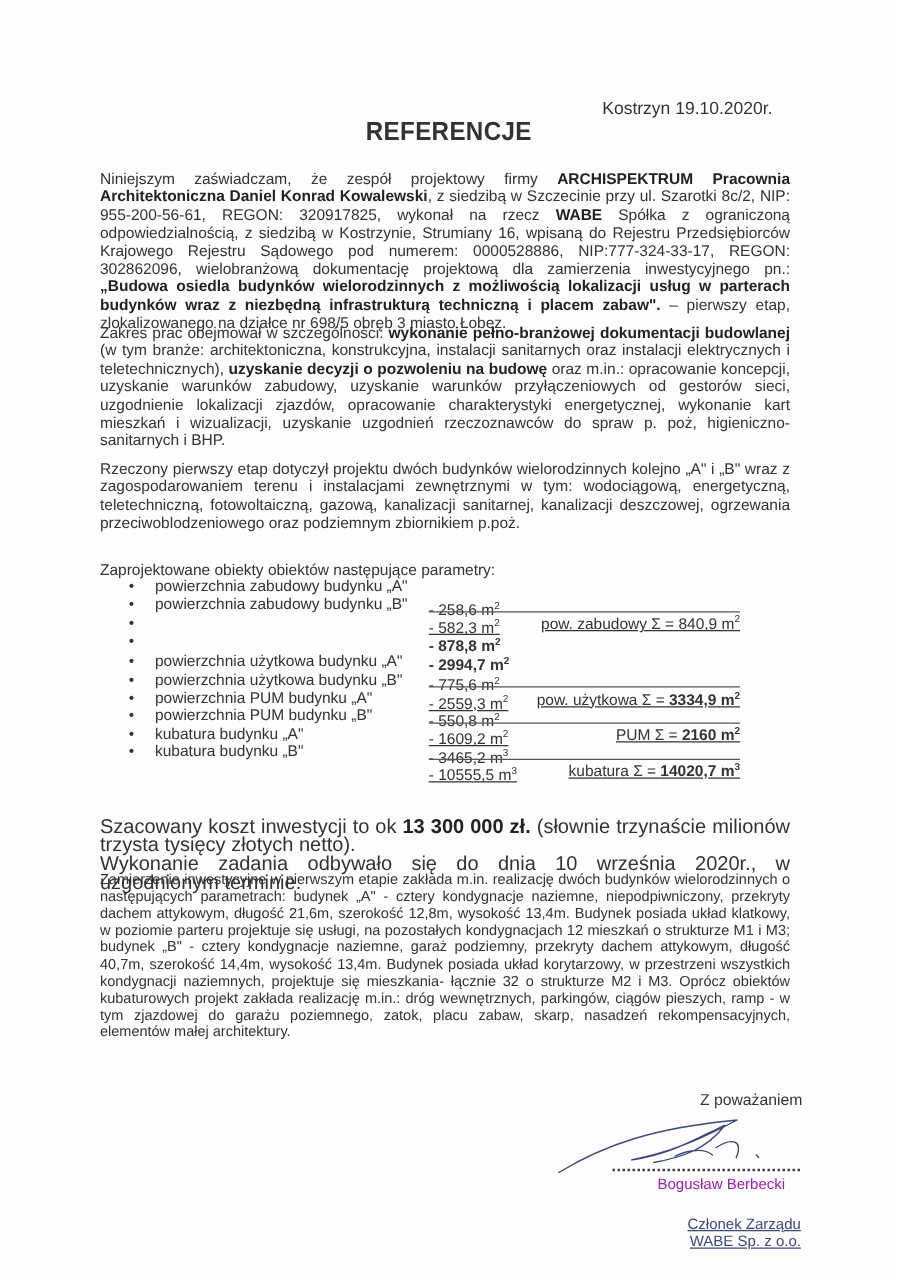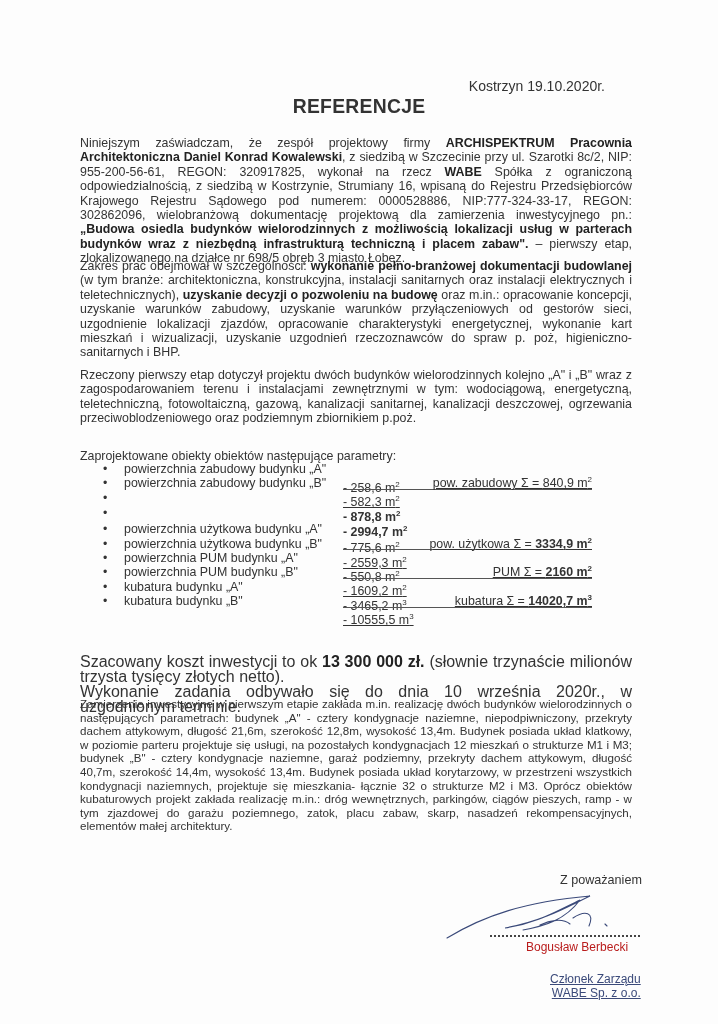--- a/index.html
+++ b/index.html
@@ -1,49 +1,49 @@
 <!DOCTYPE html>
 <html><head>
 <meta charset="utf-8">
 <style>
   html, body { margin:0; padding:0; }
   body {
     width:718px; height:1024px; background:#fdfdfd; position:relative; overflow:hidden;
     font-family:"Liberation Sans", sans-serif; color:#2e2e2e;
   }
   .page { position:absolute; left:0; top:0; width:718px; height:1024px; }
-  .date { position:absolute; right:113px; top:78px; font-size:14px; color:#333; }
+  .date { position:absolute; right:100px; top:78px; font-size:14px; color:#333; }
   .title { position:absolute; left:0; width:718px; top:94px; text-align:center; font-size:21px; font-weight:bold; color:#333; letter-spacing:0.3px; transform:scaleX(0.92); }
   .text {
     position:absolute; left:80px; width:552px;
     font-size:12.4px; line-height:14.4px; text-align:justify; color:#333;
     font-stretch:condensed;
   }
   .text b { font-weight:bold; color:#222; }
   #p1 { top:136px; }
   #p2 { top:259px; }
   #p3 { top:368px; }
   #params-intro { top:449px; }
   ul.params { position:absolute; left:80px; top:462px; width:580px; margin:0; padding:0; list-style:none; font-size:12.4px; color:#333; }
   ul.params li { position:relative; height:14.4px; line-height:14.4px; }
   ul.params li.tall { height:17px; line-height:17px; }
   .bullet { position:absolute; left:23px; top:0; }
   .plabel { position:absolute; left:44px; top:0; white-space:nowrap; }
   .pval { position:absolute; left:263px; top:0; white-space:nowrap;margin-top:19px; }
   .pval.u { text-decoration:underline; }
-  .psum { position:absolute; right:68px; top:0; white-space:nowrap; text-decoration:underline; }
+  .psum { position:absolute; right:68px; top:16px; white-space:nowrap; text-decoration:underline; }
   .uline { position:absolute; left:263px; right:68px; bottom:1px; border-bottom:1px solid #555; }
   sup { font-size:8px; line-height:0; }
   #cost { top:654px; font-size:16px; line-height:15px; }
   #p5 { top:697px; font-size:11.6px; line-height:13.6px; }
   #p6 { top:828px; }
   .regards { position:absolute; left:560px; top:873px; font-size:12.6px; color:#333; }
   .sig-svg { position:absolute; left:445px; top:890px; }
   .dots { position:absolute; left:490px; top:935px; width:150px; border-bottom:2px dotted #444; }
-  .signer { position:absolute; left:526px; top:940px; font-size:12px; color:#b91c1c; }
+  .signer { position:absolute; left:526px; top:940px; font-size:12px; color:#a21caf; }
   .role { position:absolute; left:550px; top:972px; font-size:12px; color:#3b4a7a; line-height:14px; text-align:right;text-decoration:underline; }
 </style>
 </head>
 <body>
 
 <div class="page">
 
   <div class="date">Kostrzyn 19.10.2020r.</div>
   <div class="title">REFERENCJE</div>
 

